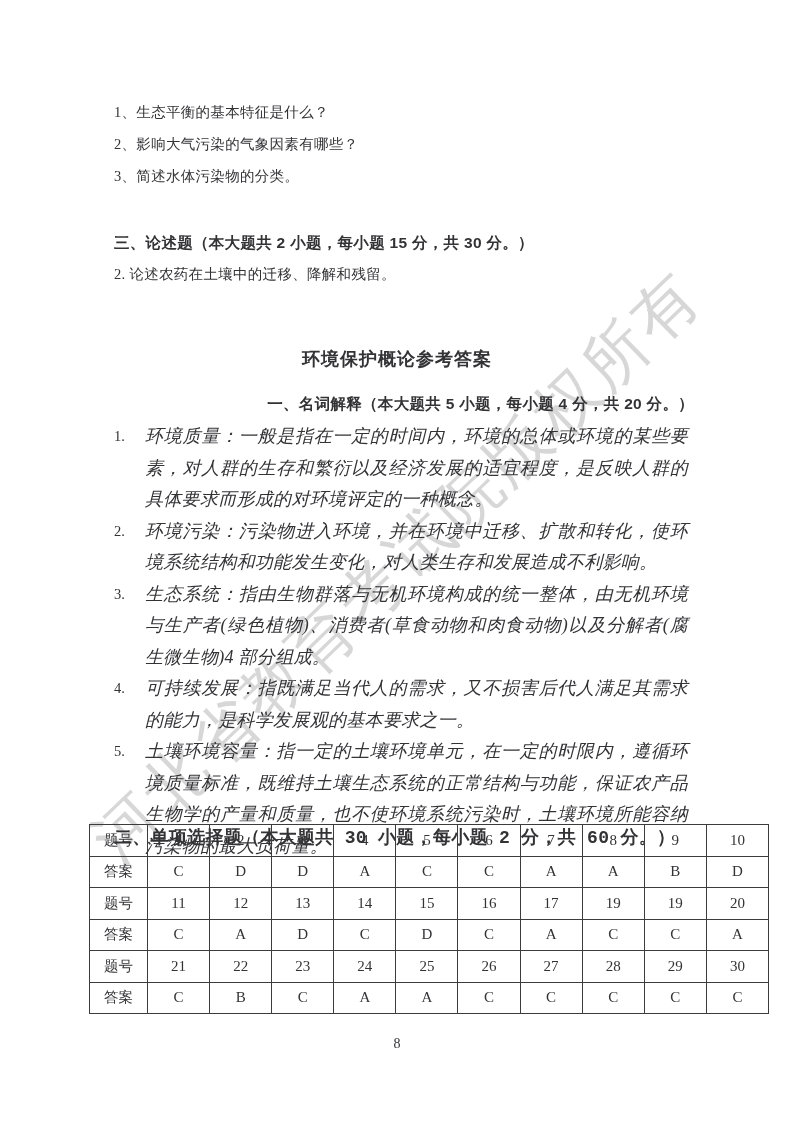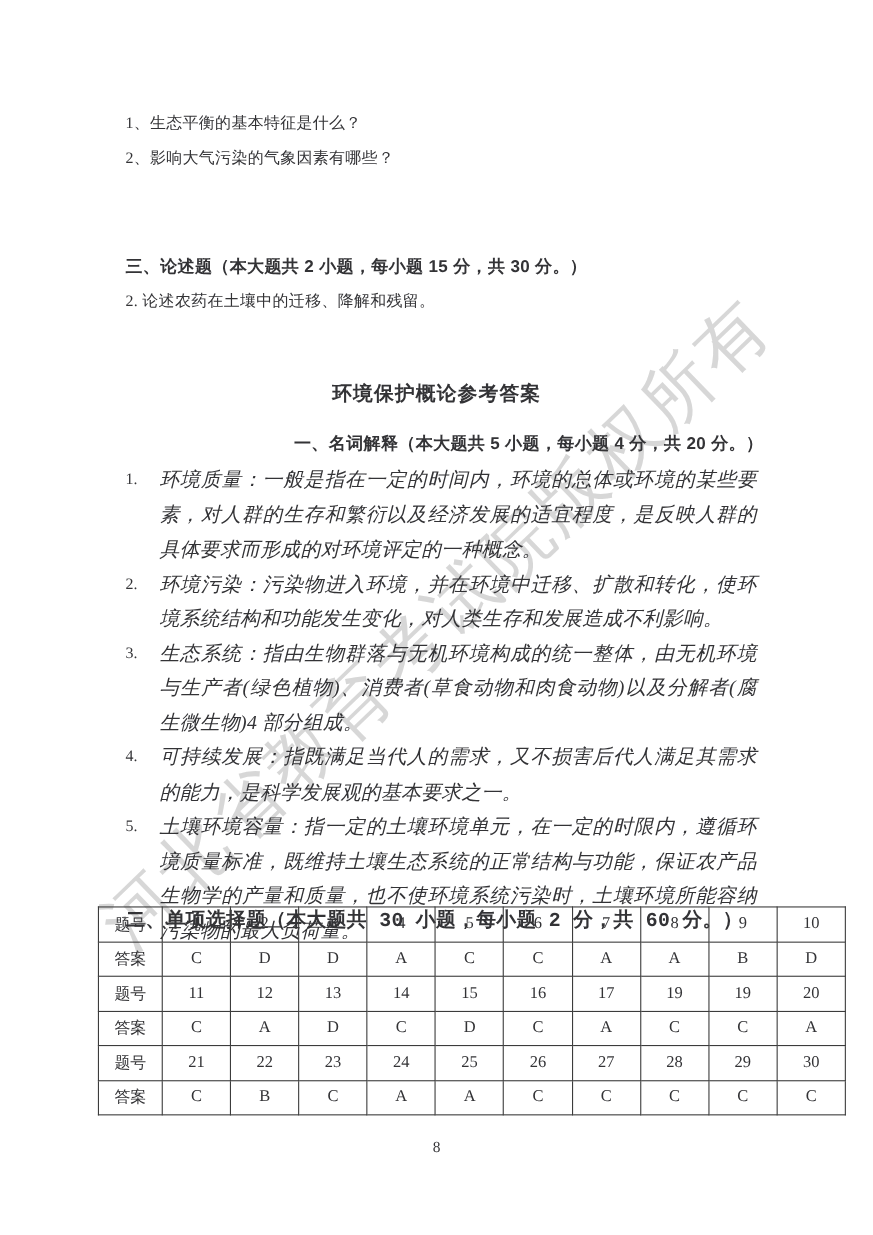--- a/index.html
+++ b/index.html
@@ -56,20 +56,21 @@
 <div class="page">
 
   <div class="watermark">河北省教育考试院版权所有</div>
 
   <div class="layer short-questions">
 
       <div class="q-line">1、生态平衡的基本特征是什么？</div>
 
       <div class="q-line">2、影响大气污染的气象因素有哪些？</div>
 
+      <div class="q-line">3、简述水体污染物的分类。</div>
 
     </div>
 
   <div class="layer essay-heading">三、论述题（本大题共 2 小题，每小题 15 分，共 30 分。）</div>
 
   <div class="layer essay-items">
 
 
       <div class="q-line">2. 论述农药在土壤中的迁移、降解和残留。</div>
     </div>

